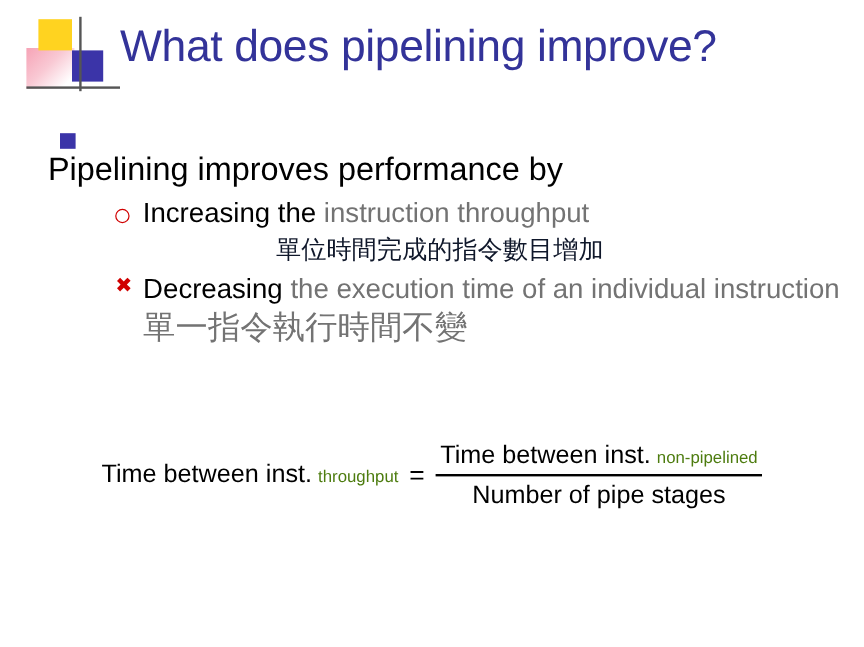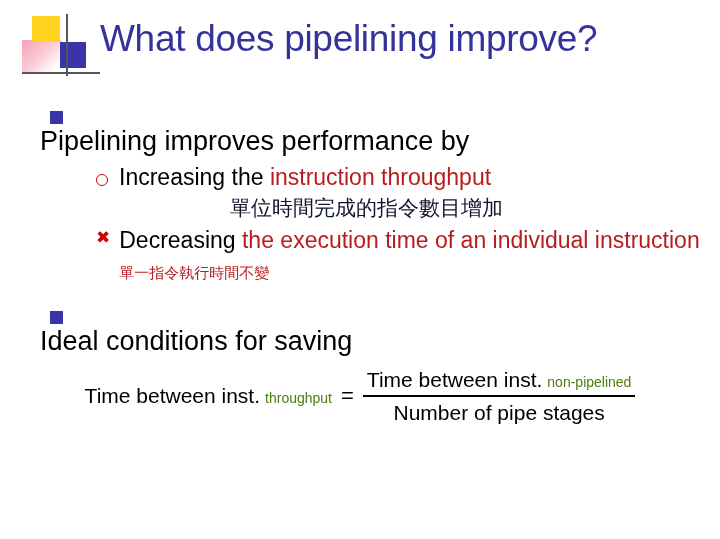--- a/index.html
+++ b/index.html
@@ -124,24 +124,24 @@
     font-size: 17px;
     margin: 3px 9px 0 0;
     flex: 0 0 auto;
     line-height: 1;
   }
   .lvl2 .text {
     font-size: 23px;
     color: #000000;
     line-height: 1.3;
   }
-  .red { color: #b91c1c; }
+  .red { color: #737373; }
   .cjk {
     font-family: "DejaVu Sans", sans-serif;
-    font-size: 15px;
+    font-size: 27px;
   }
 
   .cjk-line {
     margin-left: 190px;
     margin-top: 2px;
     color: #0f172a;
     font-family: "DejaVu Sans", sans-serif;
     font-size: 21px;
   }
 
@@ -224,24 +224,20 @@
 
     <div class="lvl2">
       <div class="bullet-x">✖</div>
       <div class="text">
         <span>Decreasing </span><span class="red">the execution time of an individual instruction</span><span class="red cjk">單一指令執行時間不變</span>
       </div>
     </div>
 
     <div class="spacer"></div>
 
-    <div class="lvl1">
-      <div class="bullet"></div>
-      <div class="text">Ideal conditions for saving</div>
-    </div>
 
   </div>
 
   <div class="formula">
     <div class="lhs">
       <span>Time between inst.</span>
       <span class="sub">throughput</span>
     </div>
     <div class="eq">=</div>
     <div class="frac">

